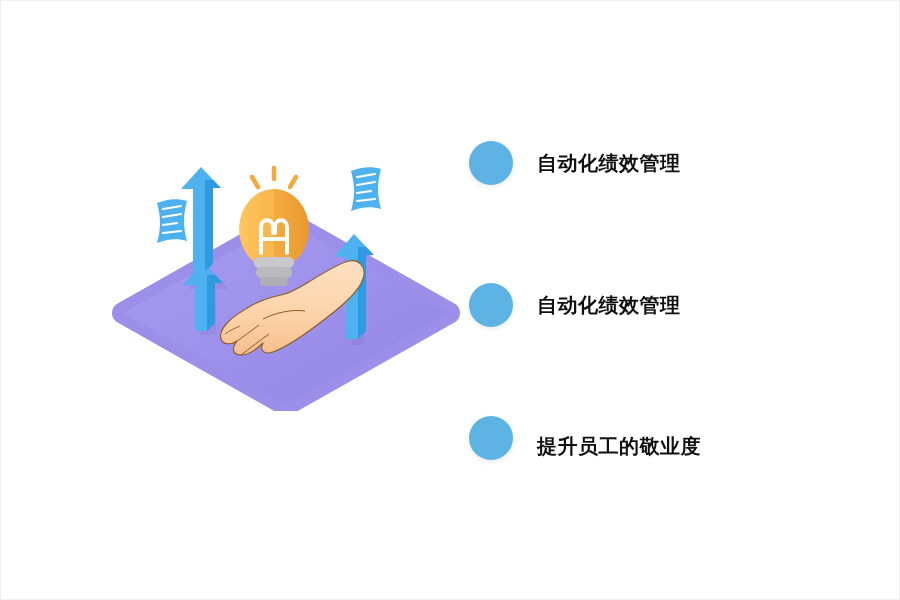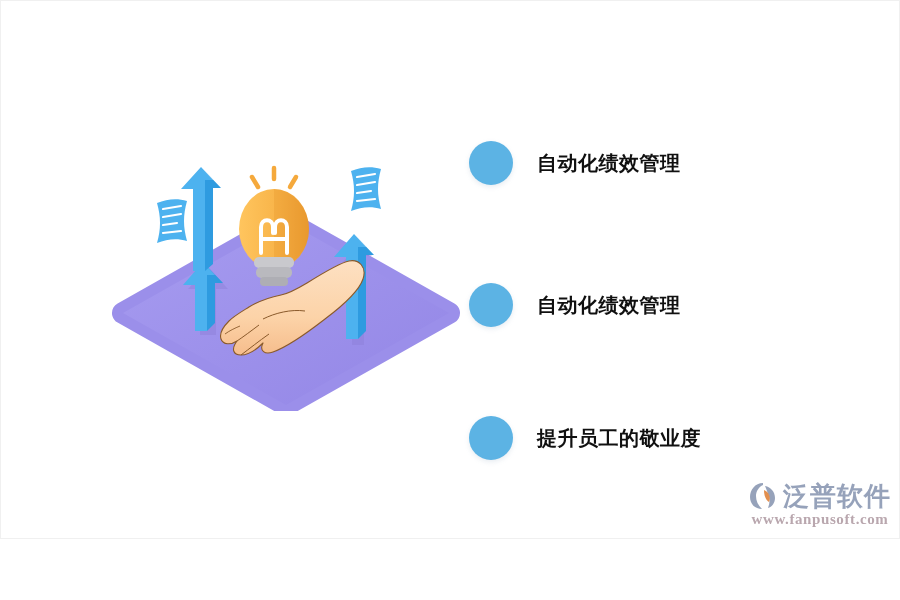--- a/index.html
+++ b/index.html
@@ -8,21 +8,21 @@
     padding: 0;
     background: #ffffff;
   }
   body {
     font-family: "Liberation Sans", "DejaVu Sans", sans-serif;
   }
 
   #stage {
     position: relative;
     width: 900px;
-    height: 539px;
+    height: 600px;
     background: #ffffff;
     overflow: hidden;
     box-sizing: border-box;
     border: 1px solid #f0f0f0;
   }
 
   
   #illustration {
     position: absolute;
     left: 110px;
@@ -39,21 +39,21 @@
   
   .bullet-row {
     position: absolute;
     display: flex;
     align-items: center;
     gap: 24px;
     left: 468px;
   }
   .bullet-row.row-0 { top: 140px; }
   .bullet-row.row-1 { top: 282px; }
-  .bullet-row.row-2 { top: 415px; }
+  .bullet-row.row-2 { top: 415px; align-items: flex-end; }
 
   .bullet-dot {
     width: 44px;
     height: 44px;
     border-radius: 50%;
     background: #5cb3e4;
     flex: 0 0 auto;
     box-shadow: 0 2px 5px rgba(120,150,180,0.18);
   }
 
@@ -222,25 +222,14 @@
   <div class="bullet-row row-1">
     <div class="bullet-dot"></div>
     <div class="bullet-label">自动化绩效管理</div>
   </div>
 
   <div class="bullet-row row-2">
     <div class="bullet-dot"></div>
     <div class="bullet-label">提升员工的敬业度</div>
   </div>
 
-  <div id="watermark">
-    <div id="logo-line">
-      <svg id="logo-mark" viewBox="0 0 30 28">
-        <path d="M14 1 C6 1 1 8 1 15 C1 22 6 27 13 27 C9 23 7 19 7 14 C7 9 10 5 14 3 Z" fill="#8e9bb5"></path>
-        <path d="M16 4 C22 5 26 10 26 16 C26 21 23 25 19 26 C21 21 21 16 19 12 C18 9 17 6 16 4 Z" fill="#8e9bb5"></path>
-        <path d="M15 8 C20 10 22 15 20 20 C17 18 15 14 15 8 Z" fill="#e0863f"></path>
-      </svg>
-      <div id="logo-wordmark">泛普软件</div>
-    </div>
-    <div id="logo-url">www.fanpusoft.com</div>
-  </div>
 
 </div>
 
 </body></html>

